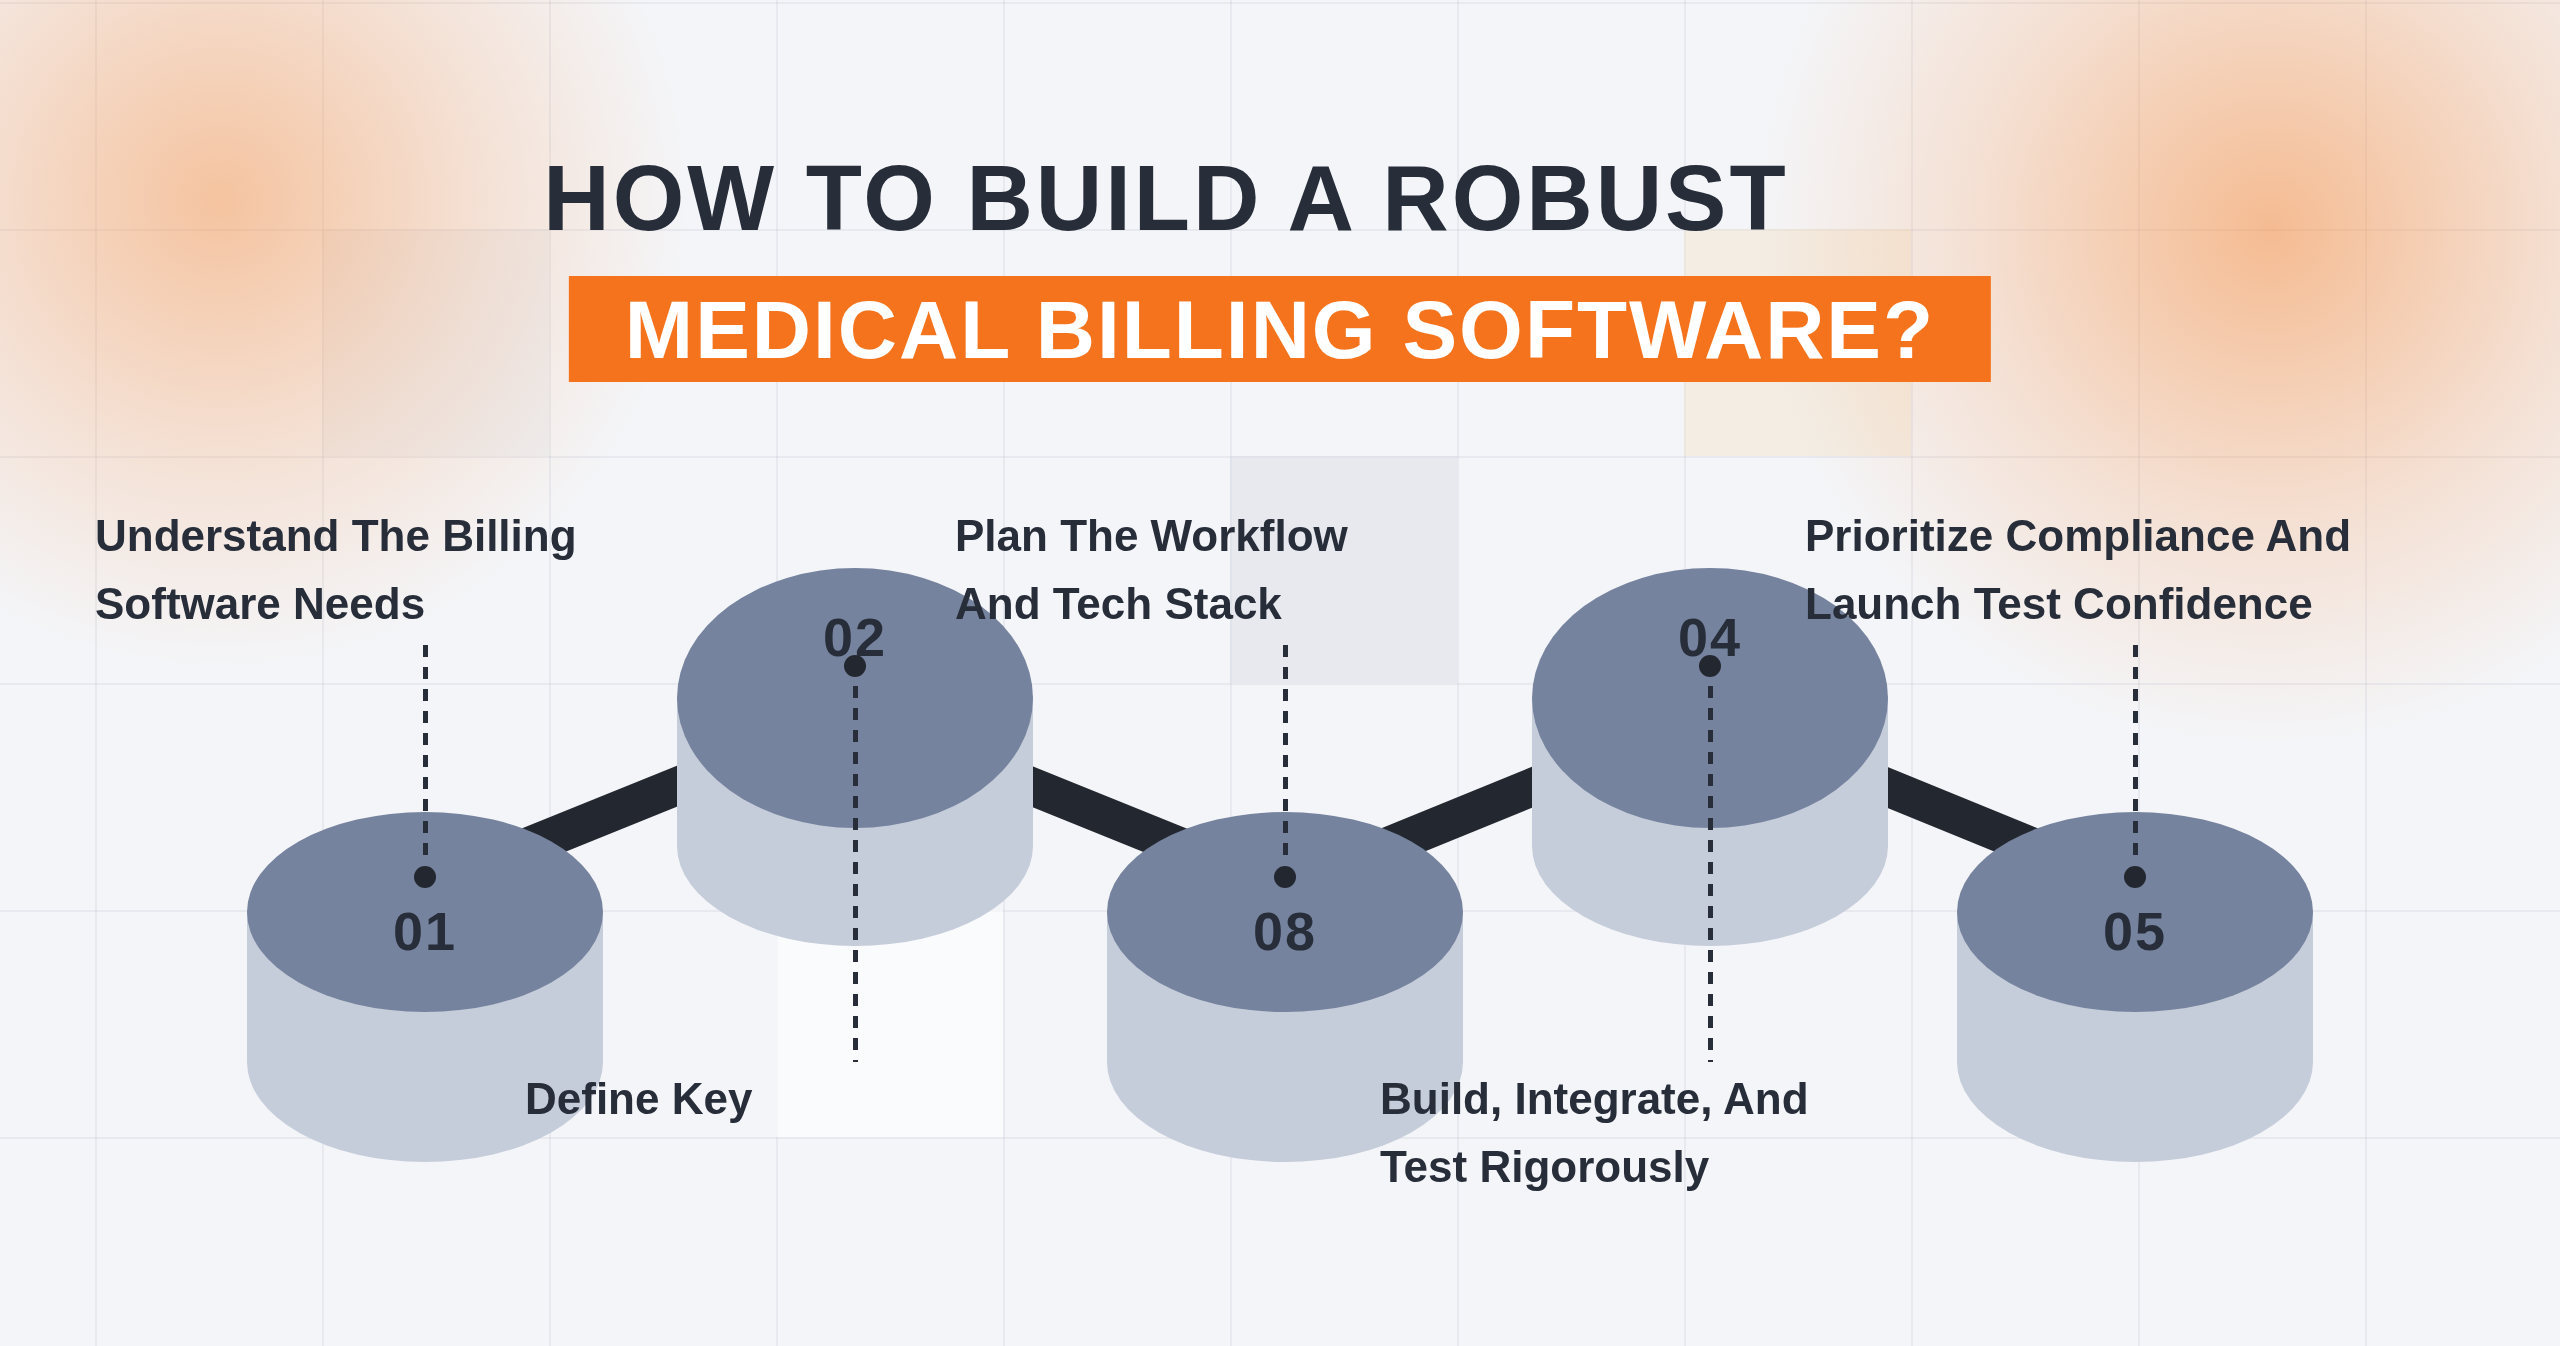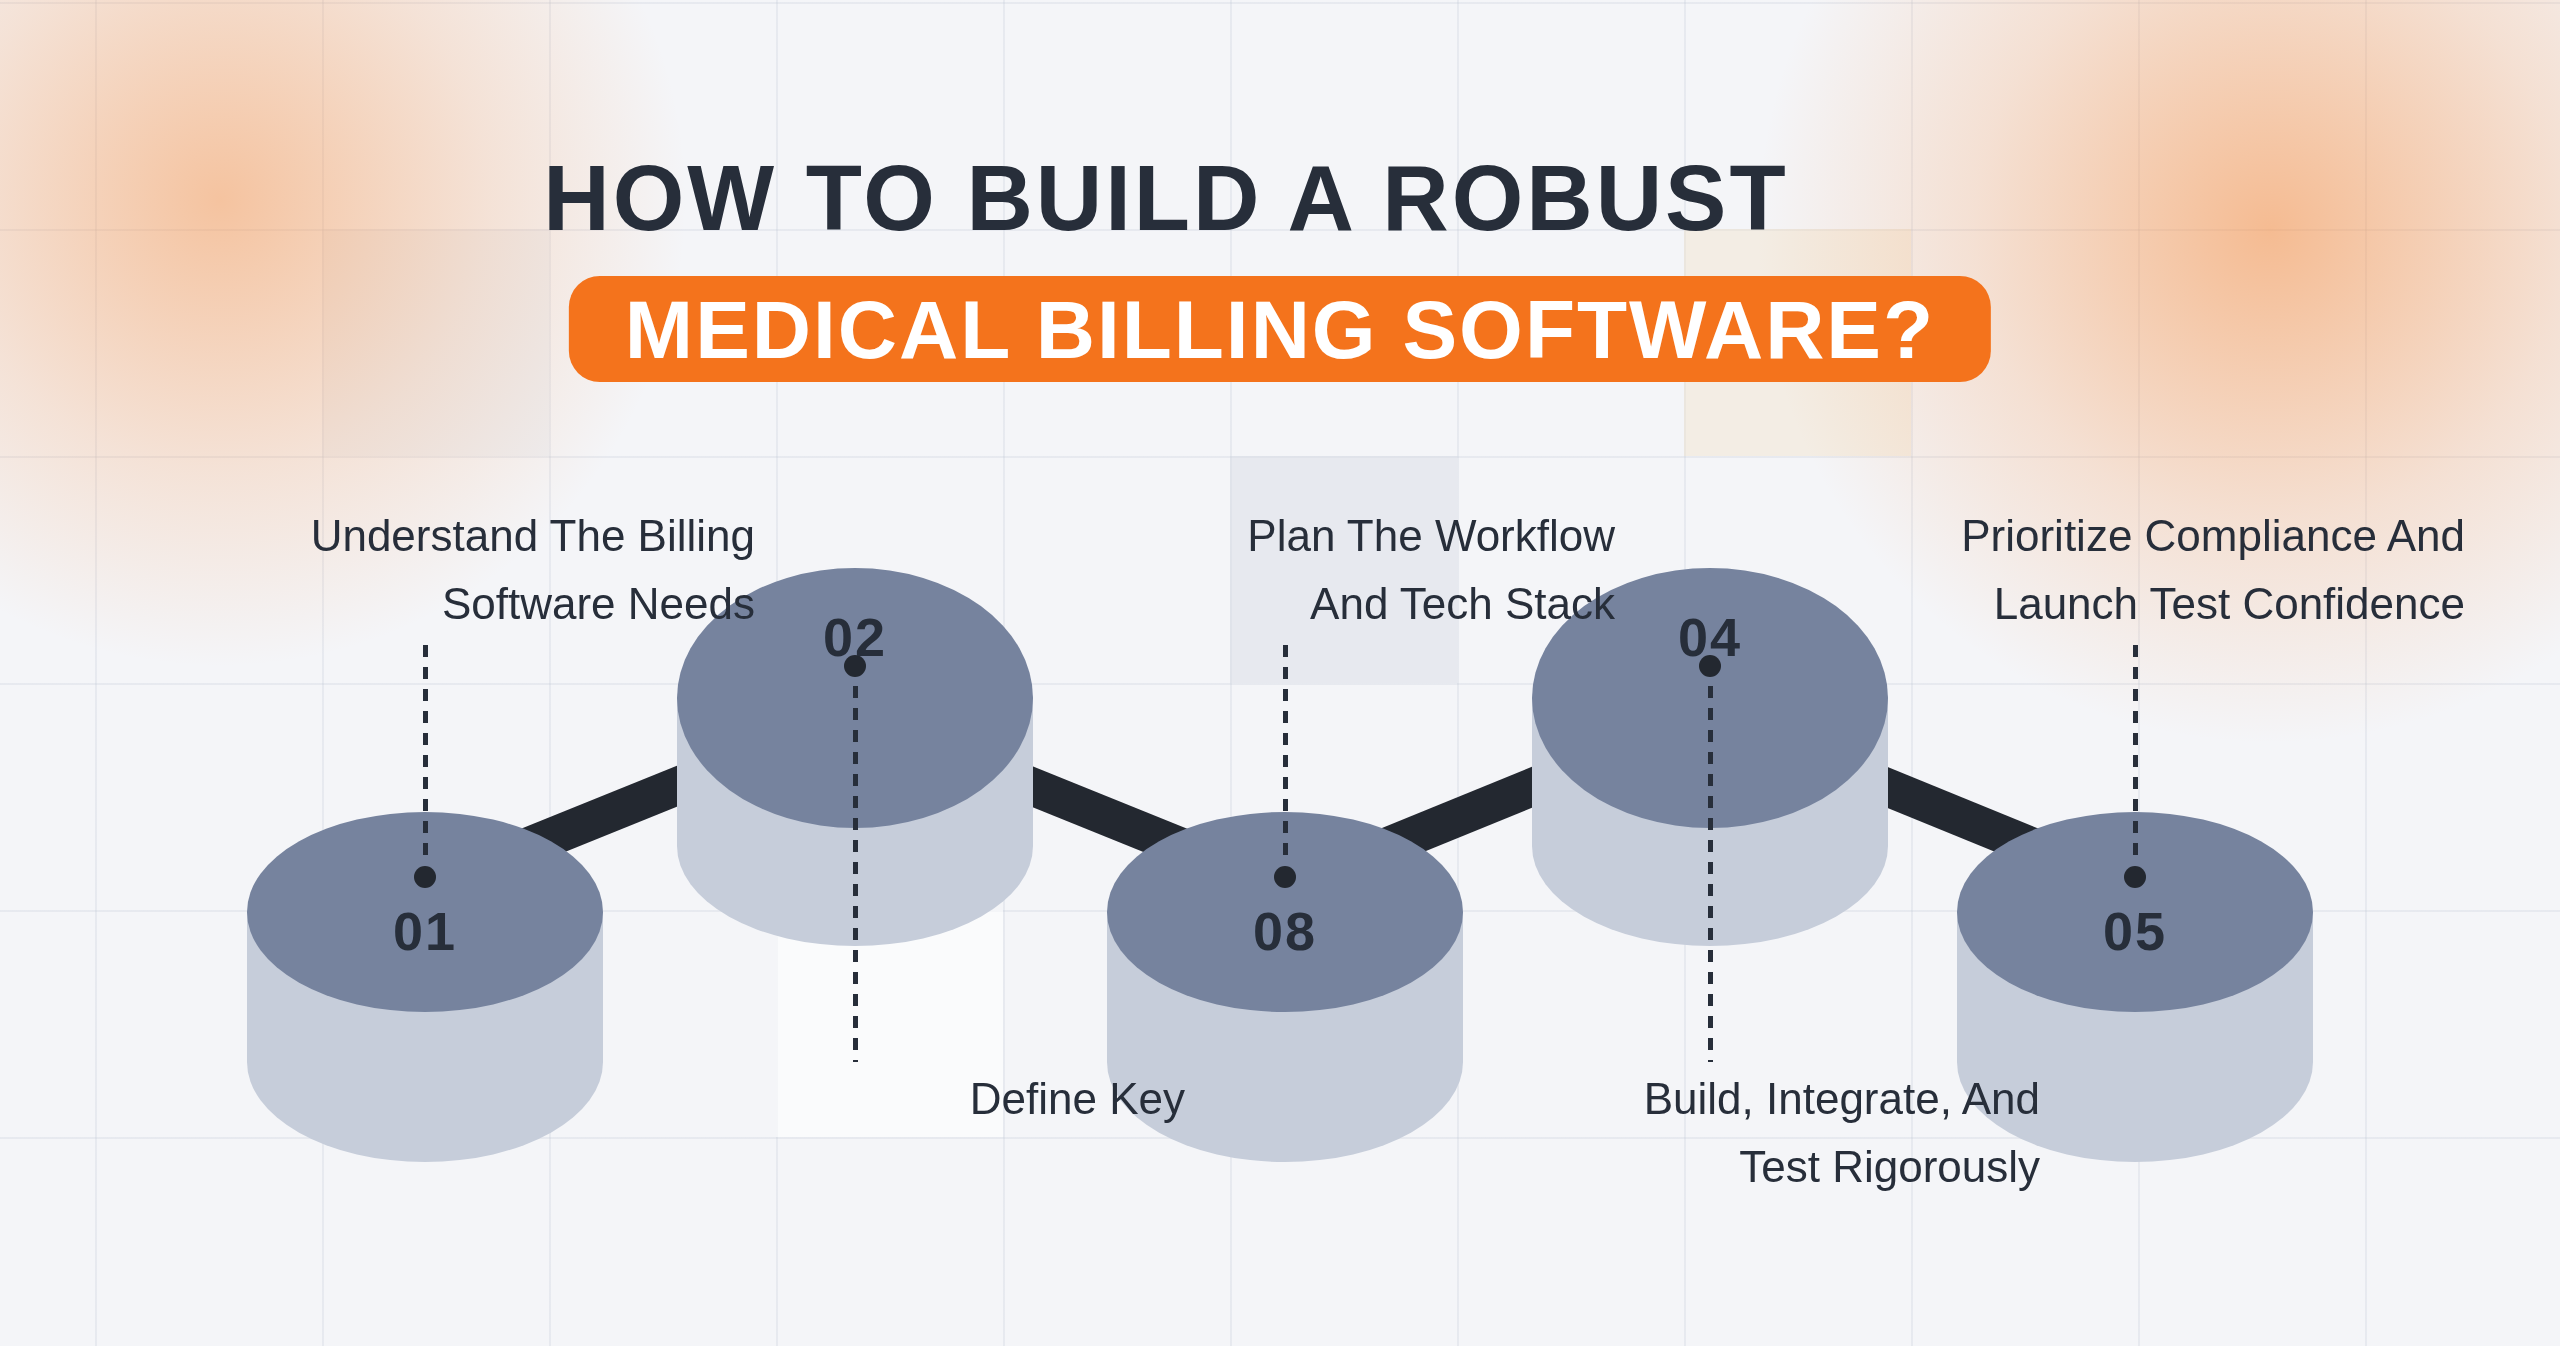--- a/index.html
+++ b/index.html
@@ -35,21 +35,21 @@
   }
   
   .title1{
     position:absolute; top:150px; left:0; width:2332px; z-index:3;
     text-align:center; font-size:92px; line-height:96px; font-weight:700;
     letter-spacing:3px; color:var(--ink,#272E3A);
   }
   .banner{
     position:absolute; top:276px; left:50%; transform:translateX(-50%); z-index:3;
     background:var(--accent,#F4731C); height:106px; line-height:108px; padding:0 56px;
-    font-size:82px; font-weight:800; letter-spacing:2px; color:#FFFFFF; white-space:nowrap;border-radius:31px;
+    font-size:82px; font-weight:800; letter-spacing:2px; color:#FFFFFF; white-space:nowrap;
   }
   
   .s1{--cx:425px;} .s2{--cx:855px;} .s3{--cx:1285px;} .s4{--cx:1710px;} .s5{--cx:2135px;}
   .cyl{position:absolute; left:calc(var(--cx) - 178px); width:356px; z-index:2;}
   .odd  .cyl{top:812px; height:352px;}
   .even .cyl{top:568px; height:380px;}
   .cyl-body{
     position:absolute; left:0; width:356px; background:var(--cylbody,#C6CDDA);
     border-radius:0 0 50% 50% / 0 0 100px 100px;
   }
@@ -68,21 +68,21 @@
   .odd  .num{top:88px;}
   .even .num{top:38px;}
   .dash{
     position:absolute; left:calc(var(--cx) - 2.5px); width:5px; z-index:3;
     background:repeating-linear-gradient(to bottom, var(--ink,#2A303C) 0 12px, transparent 12px 22px);
   }
   .odd  .dash{top:645px; height:214px;}
   .even .dash{top:686px; height:376px;}
   .step-label{
     position:absolute; left:calc(var(--cx) - 330px); width:660px; z-index:3;
-    text-align:right; font-size:44px; line-height:68px; font-weight:400; color:var(--ink,#272E3A);
+    text-align:left; font-size:44px; line-height:68px; font-weight:700; color:var(--ink,#272E3A);
   }
   .odd  .step-label{top:502px;}
   .even .step-label{top:1065px;}
   
   .connector{position:absolute; height:38px; background:var(--bar,#232830); z-index:1; transform-origin:0 50%;}
   .c1{left:425px;  top:869px; width:466px; transform:rotate(-22deg);}
   .c2{left:855px;  top:696px; width:466px; transform:rotate(22deg);}
   .c3{left:1285px; top:869px; width:461px; transform:rotate(-22.2deg);}
   .c4{left:1710px; top:696px; width:461px; transform:rotate(22.2deg);}
 </style>

